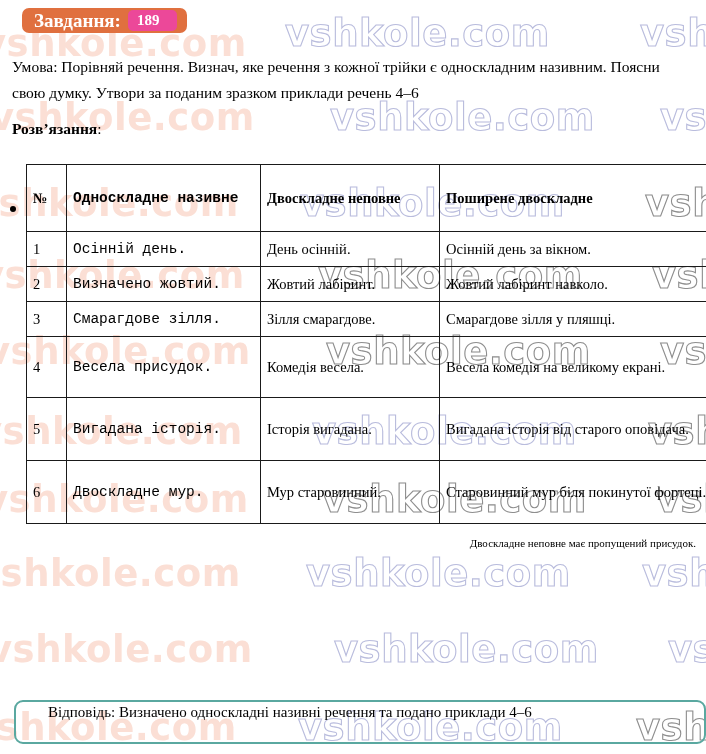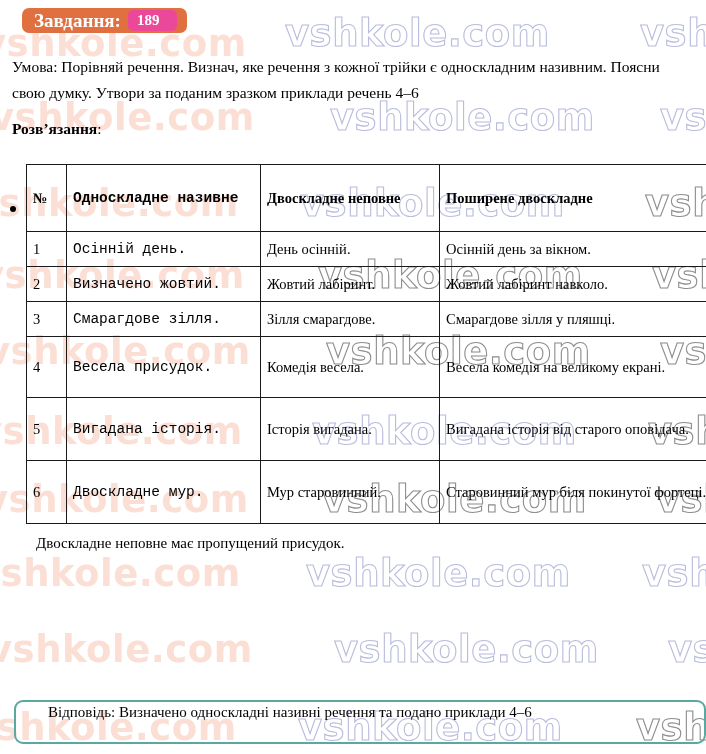--- a/index.html
+++ b/index.html
@@ -181,22 +181,23 @@
     left: -14px;
     top: 13px;
     width: 5px;
     height: 5px;
     border-radius: 50%;
     background: #000;
   }
   .expl p {
     margin: 0;
     padding-left: 24px;
-    font-size: 15px;
+    font-size: 11px;
     line-height: 30px;
+    text-align: right;
   }
 
   
   .answer-box {
     position: absolute;
     left: 14px;
     top: 700px;
     width: 692px;
     height: 44px;
     box-sizing: border-box;

